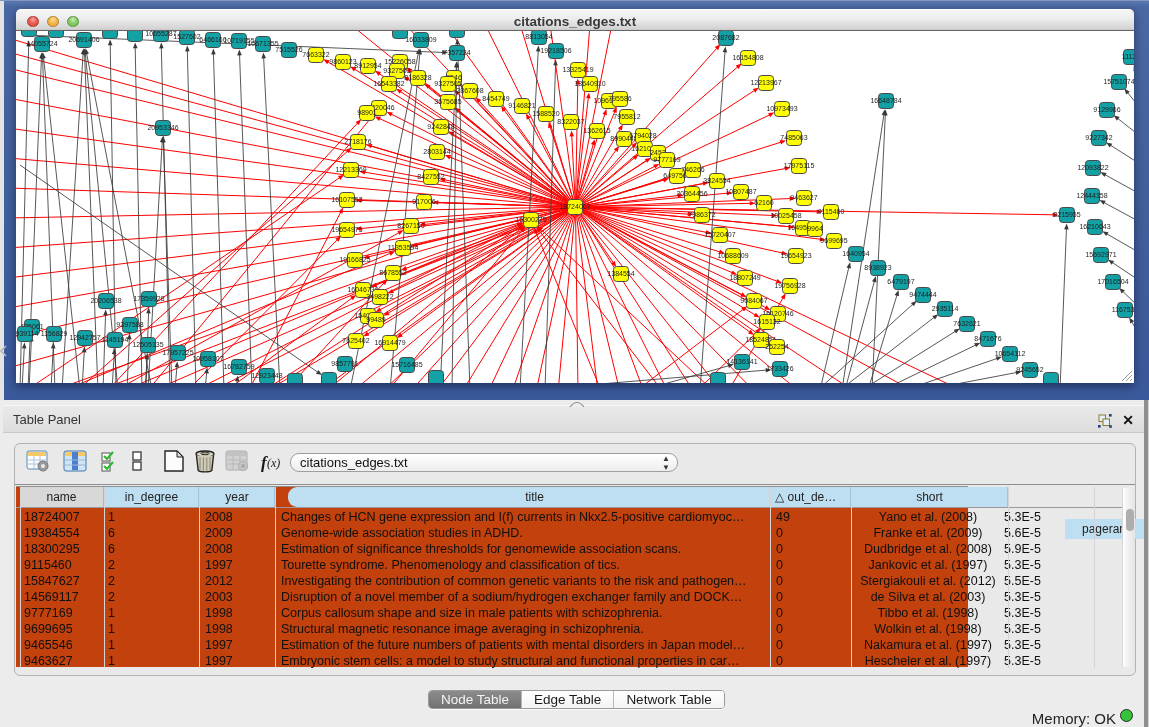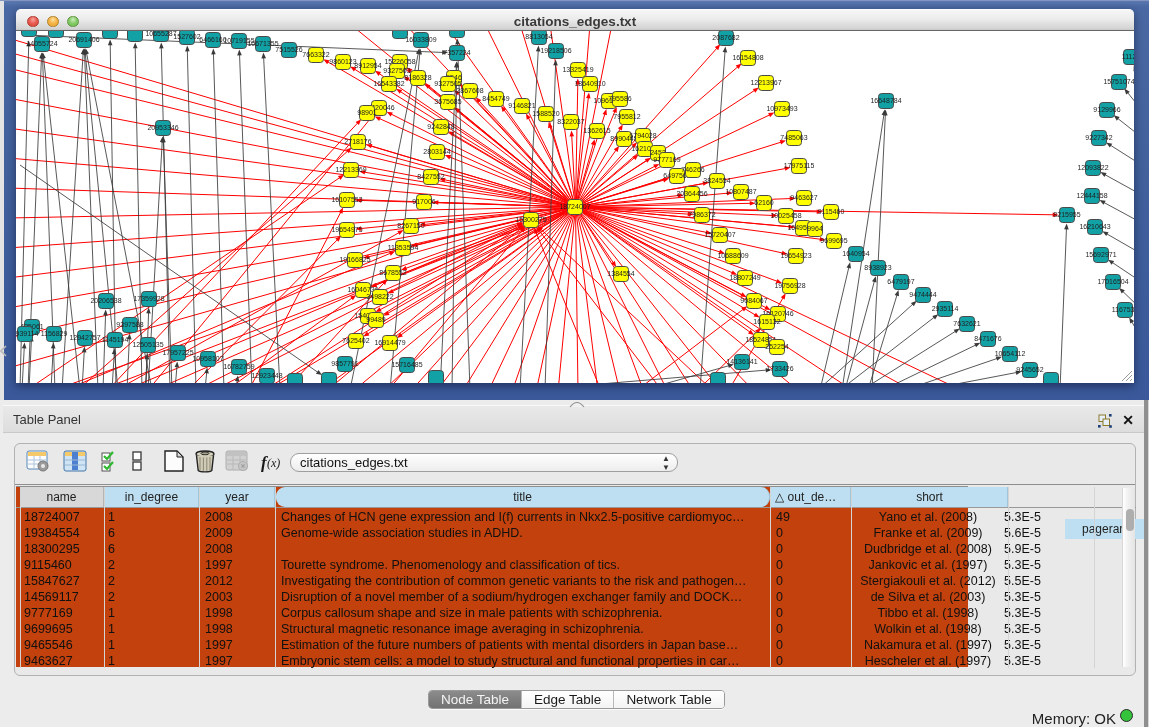--- a/index.html
+++ b/index.html
@@ -776,21 +776,21 @@
       <text x="238" y="19" font-family="Liberation Serif,serif" font-style="italic" font-weight="bold" font-size="17" fill="#1a1a1a">f</text>
       <text x="244" y="18" font-family="Liberation Serif,serif" font-style="italic" font-size="12" fill="#1a1a1a">(x)</text>
     </svg>
     <div class="combo">citations_edges.txt<span class="ar">▲<br>▼</span></div>
   </div>
   <div class="tbl">
     <div class="thead">
       <div class="th" style="left:4px;width:84px;background:#d8d8d8;border-right:1px solid #b5b5b5;">name</div>
       <div class="th" style="left:89px;width:94px;">in_degree</div>
       <div class="th" style="left:184px;width:75px;">year</div>
-      <div class="th" style="left:260px;width:494px;border-radius:9px;">title</div>
+      <div class="th" style="left:272px;width:494px;border-radius:9px;">title</div>
       <div class="th" style="left:755px;width:80px;text-align:left;padding-left:4px;">△ out_de…</div>
       <div class="th" style="left:836px;width:156px;">short</div>
       <div class="th" style="left:1049px;width:85px;margin-top:32px;">pagerank</div>
     </div>
     <div class="rows">
           <div class="tr">
             <div class="c1">18724007</div>
             <div class="c2">1</div>
             <div class="c3">2008</div>
             <div class="c4">Changes of HCN gene expression and I(f) currents in Nkx2.5‑positive cardiomyoc…</div>
@@ -804,20 +804,21 @@
             <div class="c3">2009</div>
             <div class="c4">Genome‑wide association studies in ADHD.</div>
             <div class="c5">0</div>
             <div class="c6">Franke et al. (2009)</div>
             <div class="c7">5.6E‑5</div>
           </div>
           <div class="tr">
             <div class="c1">18300295</div>
             <div class="c2">6</div>
             <div class="c3">2008</div>
+            <div class="c4">Estimation of significance thresholds for genomewide association scans.</div>
             <div class="c5">0</div>
             <div class="c6">Dudbridge et al. (2008)</div>
             <div class="c7">5.9E‑5</div>
           </div>
           <div class="tr">
             <div class="c1">9115460</div>
             <div class="c2">2</div>
             <div class="c3">1997</div>
             <div class="c4">Tourette syndrome. Phenomenology and classification of tics.</div>
             <div class="c5">0</div>
@@ -857,21 +858,21 @@
             <div class="c3">1998</div>
             <div class="c4">Structural magnetic resonance image averaging in schizophrenia.</div>
             <div class="c5">0</div>
             <div class="c6">Wolkin et al. (1998)</div>
             <div class="c7">5.3E‑5</div>
           </div>
           <div class="tr">
             <div class="c1">9465546</div>
             <div class="c2">1</div>
             <div class="c3">1997</div>
-            <div class="c4">Estimation of the future numbers of patients with mental disorders in Japan base…</div>
+            <div class="c4">Estimation of the future numbers of patients with mental disorders in Japan model…</div>
             <div class="c5">0</div>
             <div class="c6">Nakamura et al. (1997)</div>
             <div class="c7">5.3E‑5</div>
           </div>
           <div class="tr">
             <div class="c1">9463627</div>
             <div class="c2">1</div>
             <div class="c3">1997</div>
             <div class="c4">Embryonic stem cells: a model to study structural and functional properties in car…</div>
             <div class="c5">0</div>

